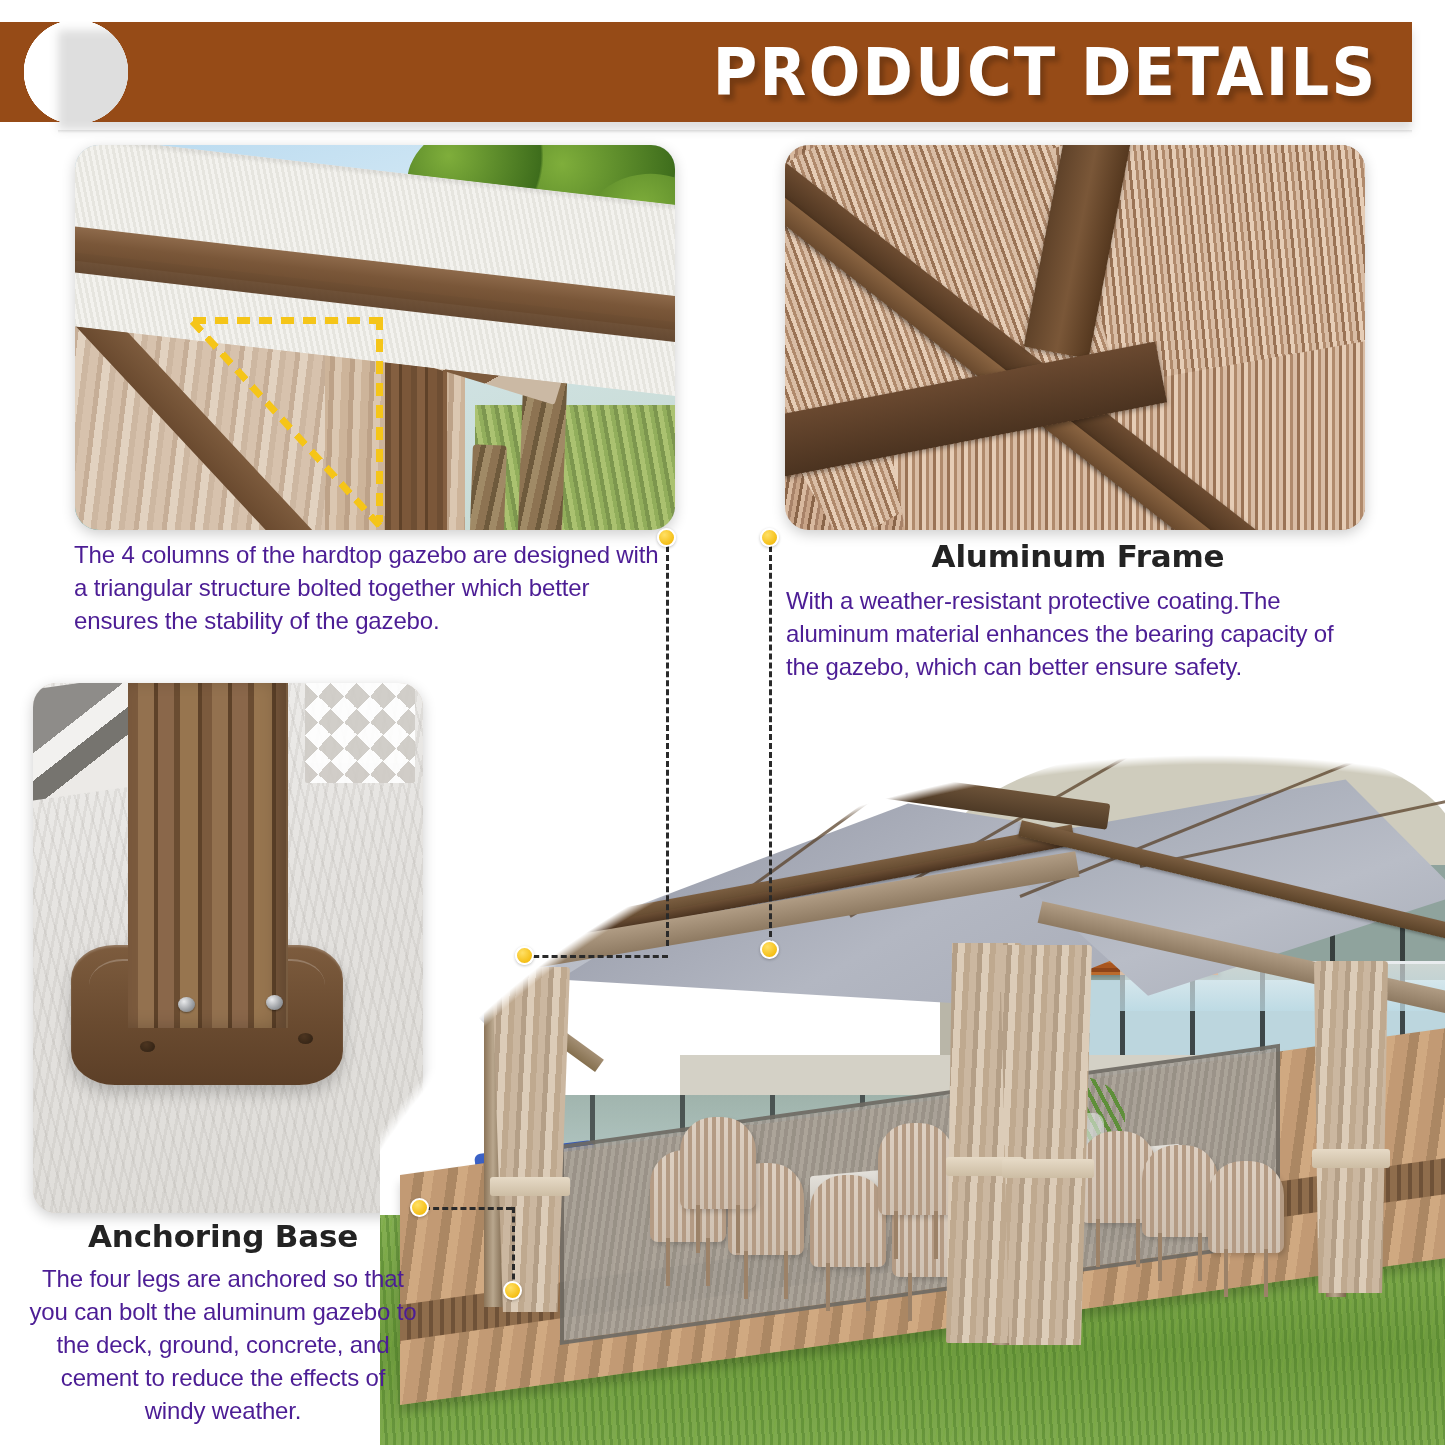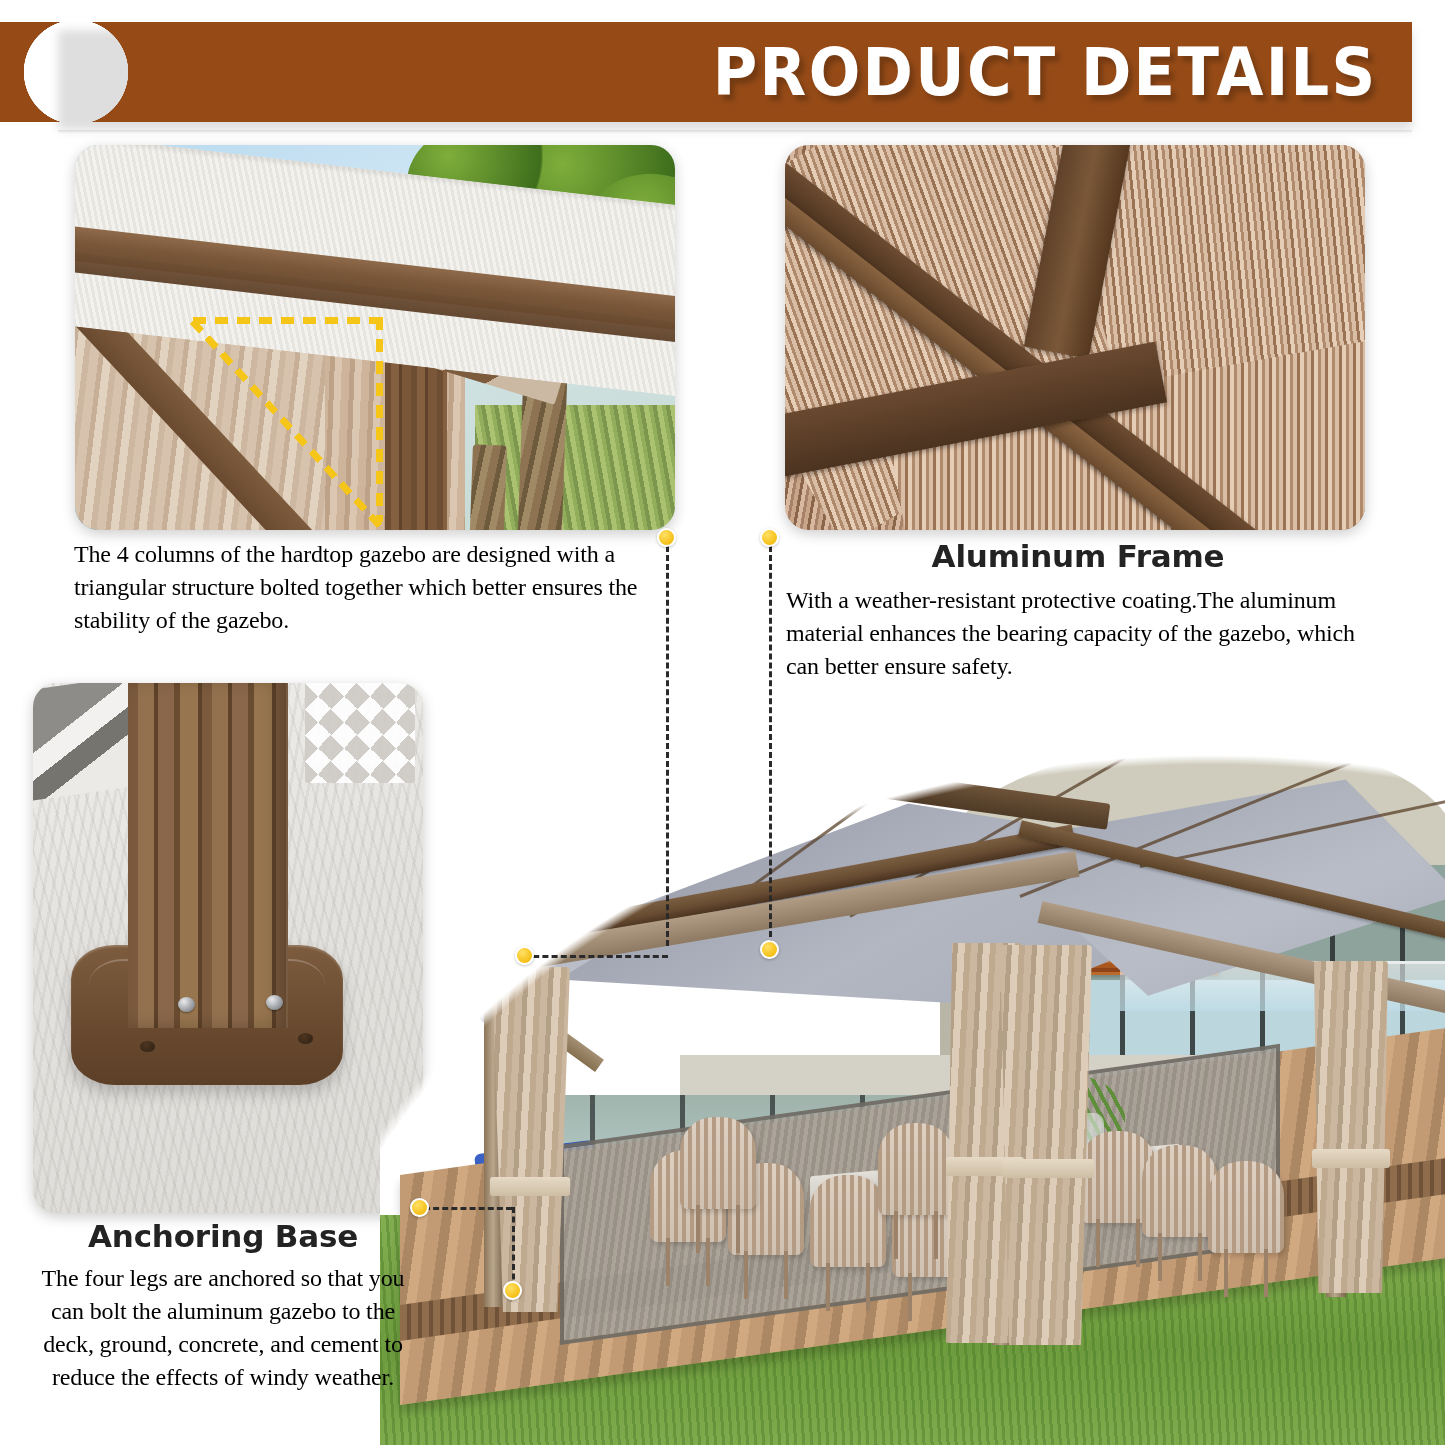--- a/index.html
+++ b/index.html
@@ -412,22 +412,22 @@
   }
 
   
   .feat { position: absolute; }
   .feat h3 {
     font-family: "DejaVu Sans", sans-serif;
     font-size: 31px; font-weight: 700; color: #232323;
     text-align: center; letter-spacing: -0.2px; margin-bottom: 10px;
   }
   .feat p {
-    font-size: 24px; line-height: 1.38; color: #000000;
-    font-family: Liberation Serif, serif; letter-spacing: -0.15px;
+    font-size: 24px; line-height: 1.38; color: #4c1d95;
+    font-family: Liberation Sans, sans-serif; letter-spacing: -0.15px;
   }
   #feat-triangular { left: 74px; top: 538px; width: 600px; }
   #feat-triangular p { text-align: left; }
   #feat-aluminum { left: 786px; top: 538px; width: 584px; }
   #feat-aluminum p { text-align: left; }
   #feat-anchor { left: 28px; top: 1218px; width: 390px; z-index: 45; }
   #feat-anchor p { text-align: center; }
   #feat-anchor h3 { margin-bottom: 8px; }
 </style>
 </head>

